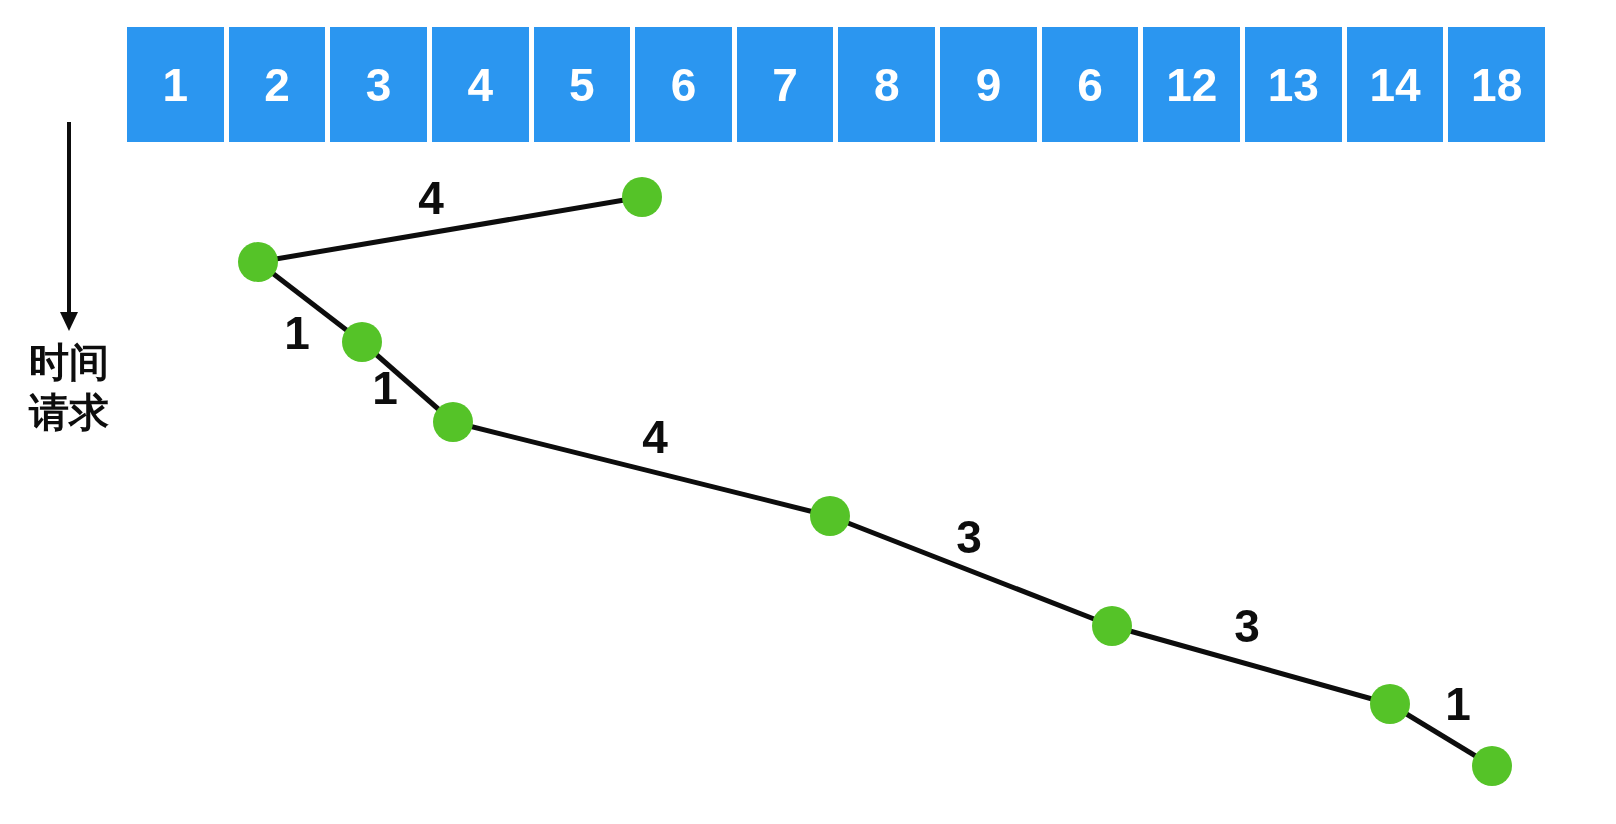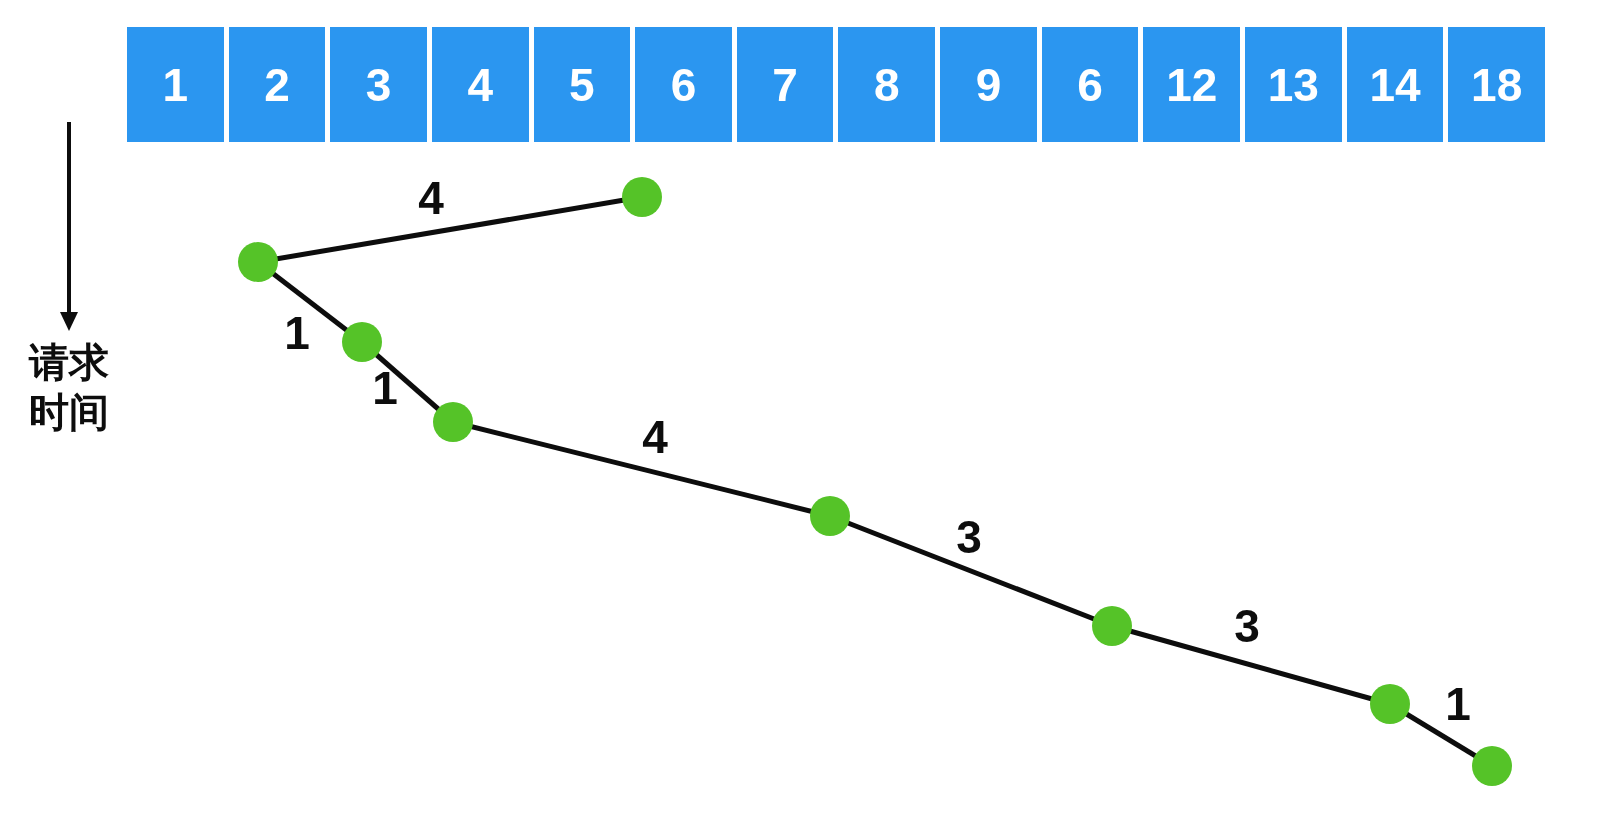--- a/index.html
+++ b/index.html
@@ -95,22 +95,22 @@
       <div class="cell">14</div>
       <div class="cell">18</div>
     </div>
 
   <div class="time-axis">
     <svg class="axis-arrow-svg" viewBox="0 0 160 340">
       <line x1="69" y1="122" x2="69" y2="316" stroke="#0d0d0d" stroke-width="4"></line>
       <polygon points="60,312 78,312 69,331" fill="#0d0d0d"></polygon>
     </svg>
     <div class="axis-label">
+      <div>时间</div>
       <div>请求</div>
-      <div>时间</div>
     </div>
   </div>
 
   <svg class="graph-svg" id="request-graph" viewBox="0 0 1616 824">
       <line x1="642" y1="197" x2="258" y2="262" stroke="#0d0d0d" stroke-width="5"></line>
       <line x1="258" y1="262" x2="362" y2="342" stroke="#0d0d0d" stroke-width="5"></line>
       <line x1="362" y1="342" x2="453" y2="422" stroke="#0d0d0d" stroke-width="5"></line>
       <line x1="453" y1="422" x2="830" y2="516" stroke="#0d0d0d" stroke-width="5"></line>
       <line x1="830" y1="516" x2="1112" y2="626" stroke="#0d0d0d" stroke-width="5"></line>
       <line x1="1112" y1="626" x2="1390" y2="704" stroke="#0d0d0d" stroke-width="5"></line>

